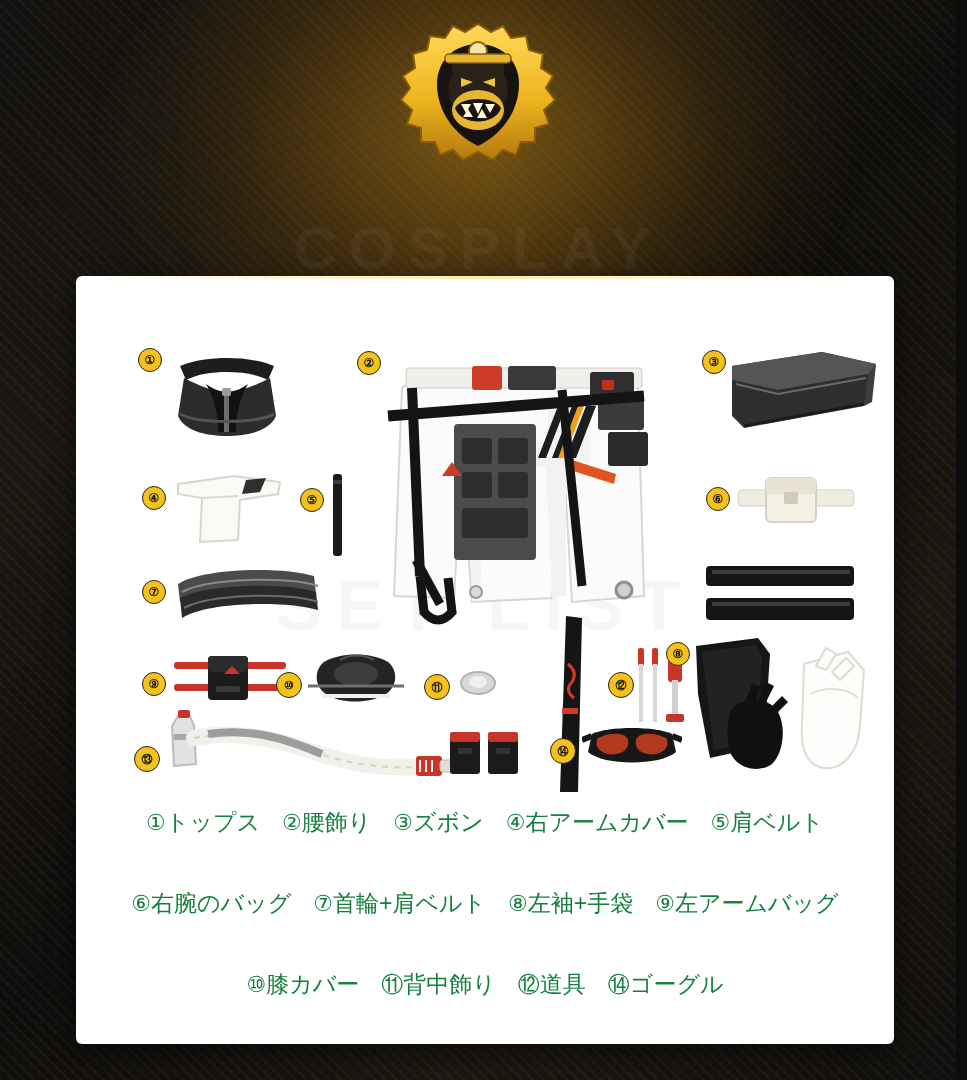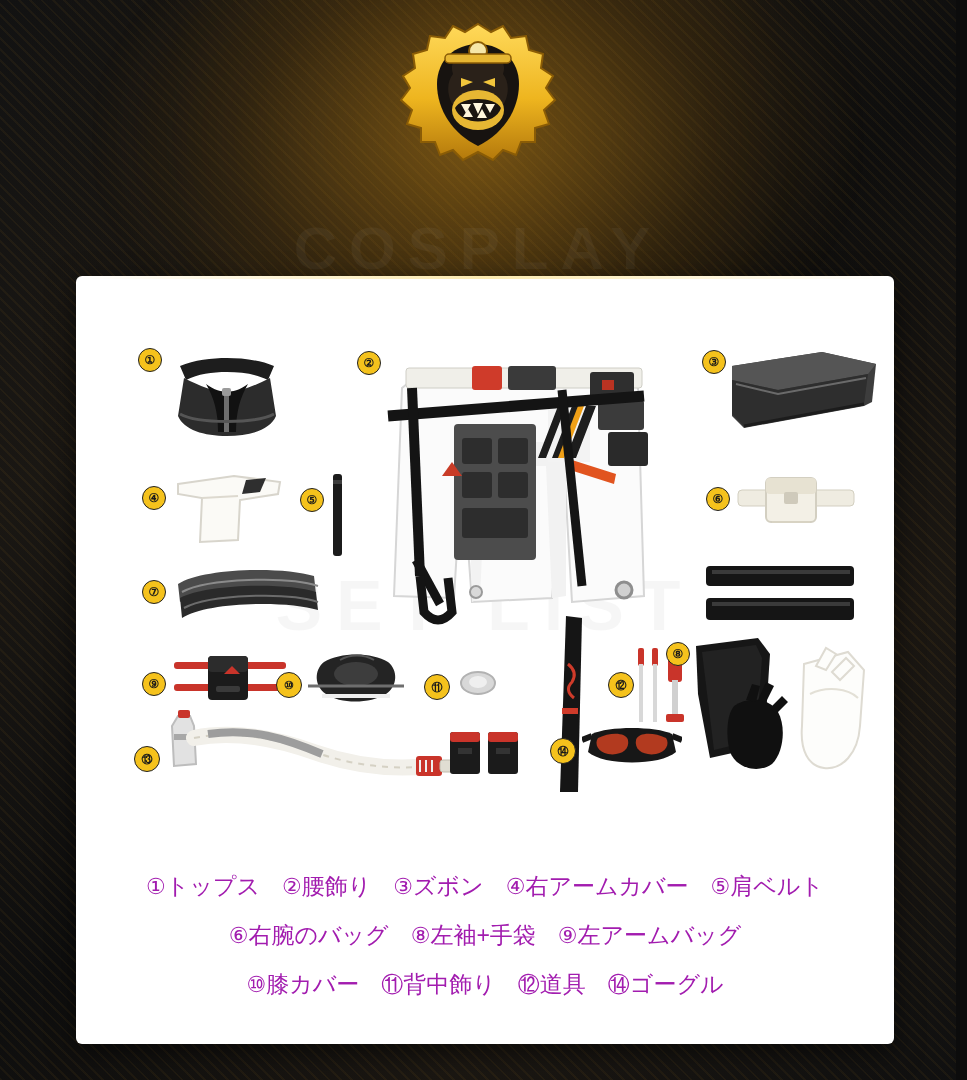--- a/index.html
+++ b/index.html
@@ -137,22 +137,23 @@
   .legend-row {
     display: flex;
     justify-content: center;
     align-items: baseline;
     gap: 22px;
     margin-bottom: 18px;
     white-space: nowrap;
   }
   .legend-item {
     font-size: 23px;
-    color: #a21caf;
+    color: #15803d;
     letter-spacing: 0px;
+    margin-top: 32px;
   }
   .legend-item .cnum { font-size: 22px; }
 
   
   .card-topline {
     position: absolute; left: 0; right: 0; top: 0; height: 3px;
     background: linear-gradient(90deg, rgba(245,194,28,0), rgba(245,194,28,0.35), rgba(245,194,28,0));
   }
 </style>
 </head>
@@ -427,20 +428,21 @@
     <div class="legend">
       <div class="legend-row">
         <span class="legend-item"><span class="cnum">①</span><span>トップス</span></span>
         <span class="legend-item"><span class="cnum">②</span><span>腰飾り</span></span>
         <span class="legend-item"><span class="cnum">③</span><span>ズボン</span></span>
         <span class="legend-item"><span class="cnum">④</span><span>右アームカバー</span></span>
         <span class="legend-item"><span class="cnum">⑤</span><span>肩ベルト</span></span>
       </div>
       <div class="legend-row">
         <span class="legend-item"><span class="cnum">⑥</span><span>右腕のバッグ</span></span>
+        <span class="legend-item"><span class="cnum">⑦</span><span>首輪+肩ベルト</span></span>
         <span class="legend-item"><span class="cnum">⑧</span><span>左袖+手袋</span></span>
         <span class="legend-item"><span class="cnum">⑨</span><span>左アームバッグ</span></span>
       </div>
       <div class="legend-row">
         <span class="legend-item"><span class="cnum">⑩</span><span>膝カバー</span></span>
         <span class="legend-item"><span class="cnum">⑪</span><span>背中飾り</span></span>
         <span class="legend-item"><span class="cnum">⑫</span><span>道具</span></span>
         <span class="legend-item"><span class="cnum">⑭</span><span>ゴーグル</span></span>
       </div>
     </div>

